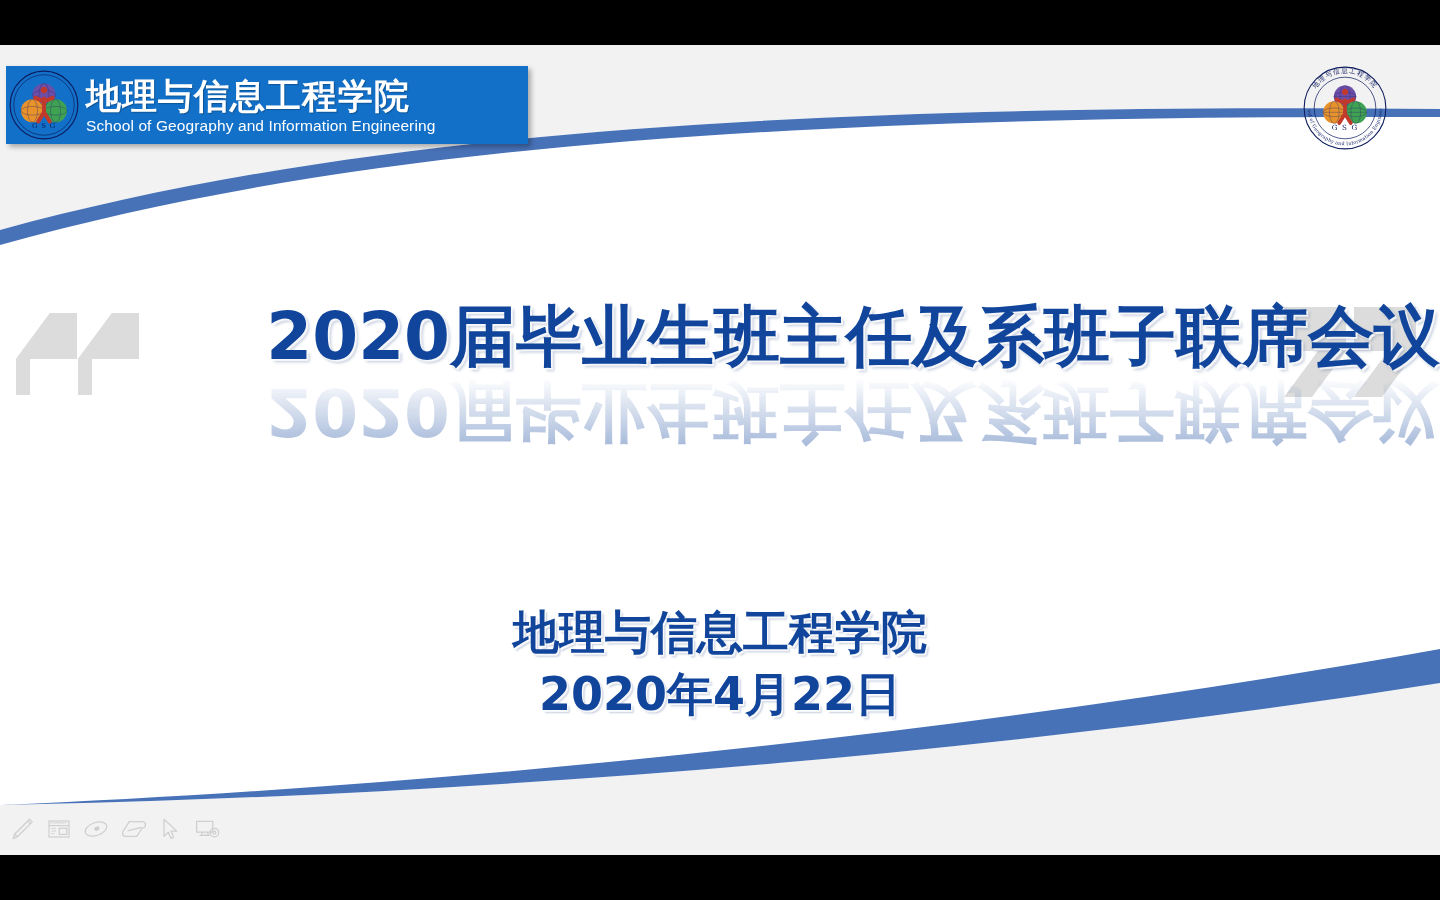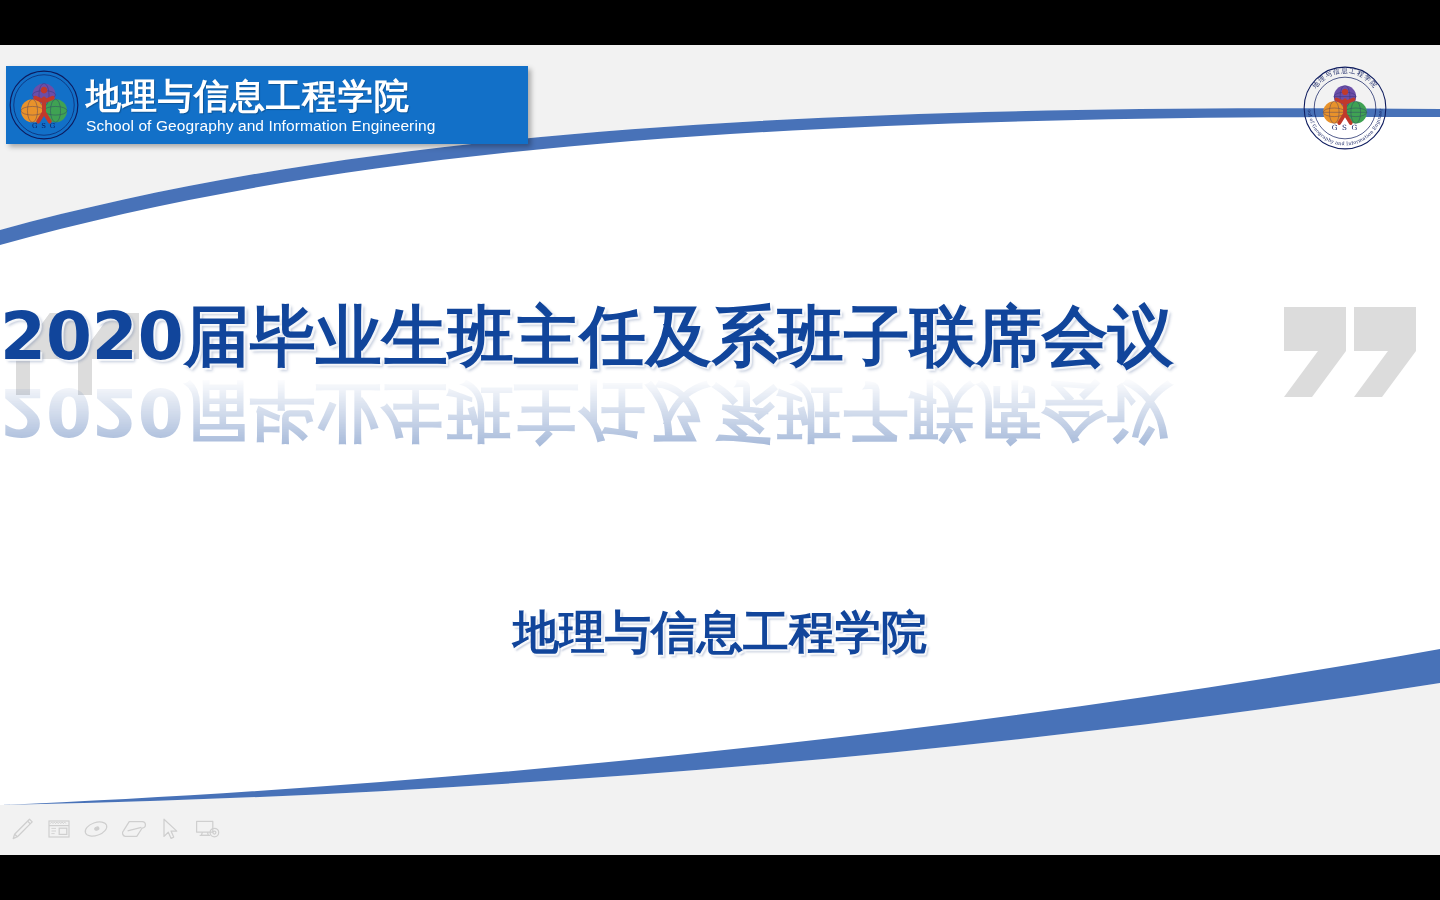--- a/index.html
+++ b/index.html
@@ -48,21 +48,21 @@
   #seal { position:absolute; right:52px; top:20px; width:86px; height:86px; }
 
   
   .quote { position:absolute; fill:#DCDCDC; }
   #quote-open  { left:16px;   top:268px; width:130px; height:82px; }
   #quote-close { left:1282px; top:262px; width:136px; height:90px; }
 
   
   #title-block {
     position:absolute; left:0; top:248px; width:1440px;
-    text-align:left;
+    text-align:right;
   }
   #title-main, #title-reflect {
     font-size:66px; font-weight:bold; color:#11459B;
     letter-spacing:0px; line-height:88px; white-space:nowrap;
     font-family:"DejaVu Sans","Liberation Sans",sans-serif;
   }
   #title-main {
     text-shadow: 2px 2px 1px rgba(255,255,255,0.85),
                  3px 3px 3px rgba(40,70,130,0.30);
   }
@@ -183,20 +183,21 @@
       <polygon points="72,0 134,0 134,44 100,90 72,90 106,44 72,44"></polygon>
     </svg>
 
     <div id="title-block">
       <div id="title-main">2020届毕业生班主任及系班子联席会议</div>
       <div id="title-reflect" aria-hidden="true">2020届毕业生班主任及系班子联席会议</div>
     </div>
 
     <div id="subtitle">
       <div class="sub-line">地理与信息工程学院</div>
+      <div class="sub-line">2020年4月22日</div>
     </div>
 
     <div id="toolbar">
 
       <svg class="tool" viewBox="0 0 28 26">
         <g fill="none" stroke="#C9C9C9" stroke-width="1.3" stroke-linejoin="round">
           <path d="M21.5 3.2 L24.2 5.9 L9.4 20.7 L5.2 22.6 L6.6 18.2 Z"></path>
           <path d="M19.6 5.1 L22.3 7.8"></path>
           <path d="M6.6 18.2 L9.4 20.7"></path>
         </g>

